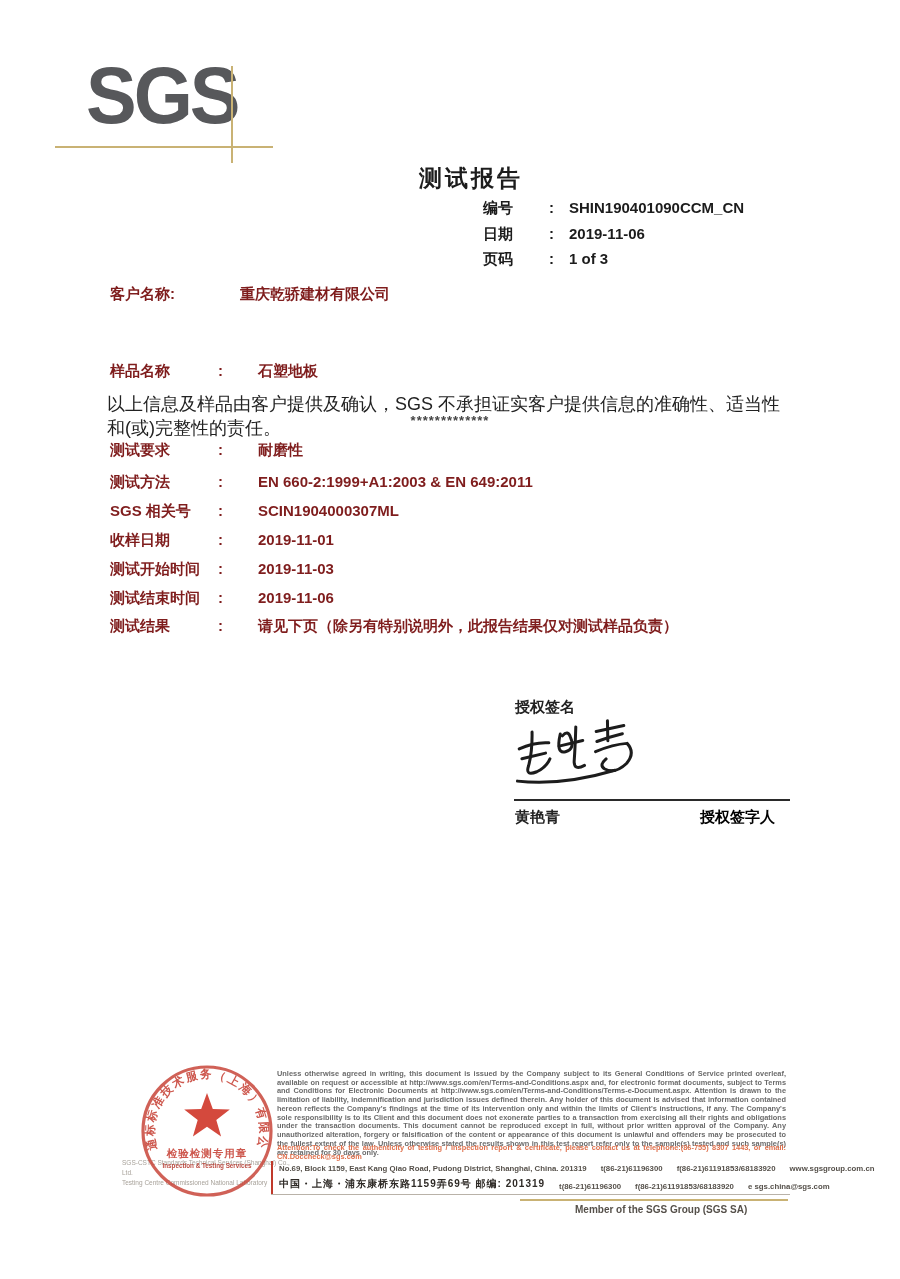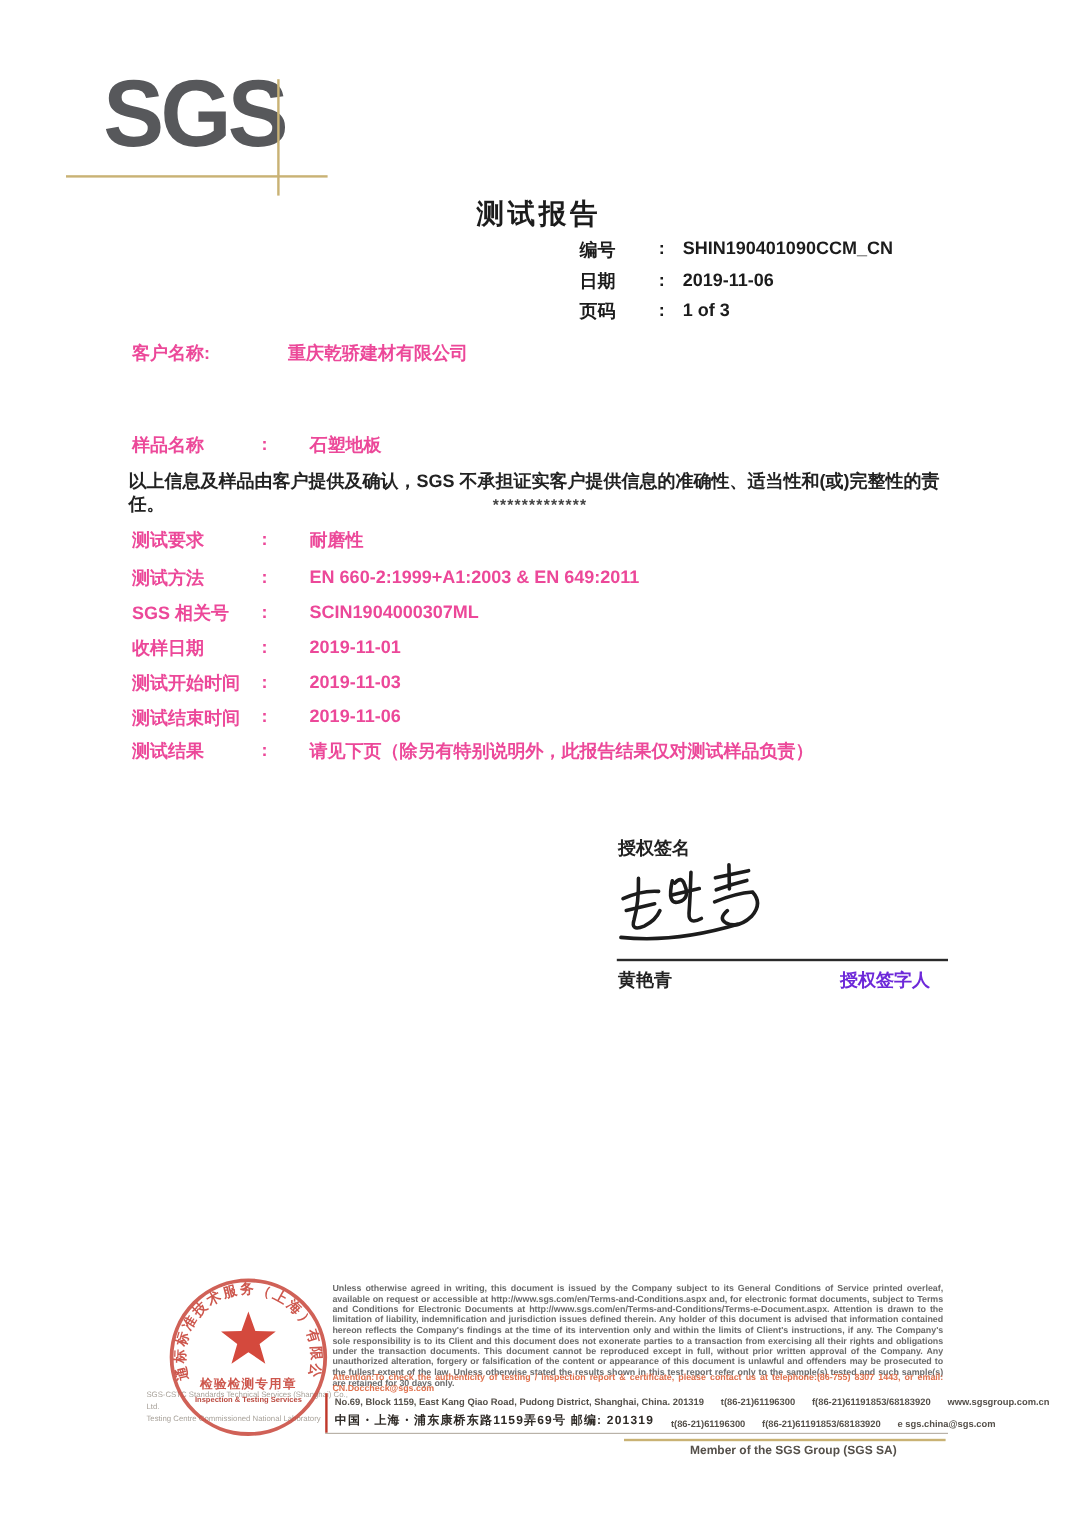--- a/index.html
+++ b/index.html
@@ -11,40 +11,40 @@
   .abs { position:absolute; }
 
   
   .sgs-logo {
     left:86px; top:58px; font-size:76px; font-weight:bold; color:#57585b;
     letter-spacing:-3px; line-height:1; transform:scaleY(1.04);
   }
   .khaki-h { left:55px; top:146px; width:218px; height:2px; background:#c9b274; }
   .khaki-v { left:231px; top:66px; width:2px; height:97px; background:#c9b274; }
 
-  .doc-title { left:397px; top:163px; font-size:23px; font-weight:bold; color:#1c1c1c; letter-spacing:3px; }
+  .doc-title { left:419px; top:163px; font-size:23px; font-weight:bold; color:#1c1c1c; letter-spacing:3px; }
 
   .meta-row { left:455px; display:flex; font-size:15px; font-weight:bold; color:#1c1c1c; }
   .meta-row .lbl { width:94px;padding-left:28px; }
   .meta-row .col { width:20px; }
 
-  .info-row { left:110px; display:flex; font-size:15px; font-weight:bold; color:#ec4899; }
+  .info-row { left:110px; display:flex; font-size:15px; font-weight:bold; color:#7f1d1d; }
   .info-row .lbl  { width:130px; }
   .info-row .lbl2 { width:108px; }
   .info-row .col  { width:40px; }
 
-  .disclaimer { left:107px; top:392px; width:690px; font-size:15px; font-weight:bold; color:#222; }
+  .disclaimer { left:107px; top:392px; width:690px; font-size:18px; font-weight:normal; color:#222; }
   .stars { left:110px; top:413px; width:680px; text-align:center; font-size:13px; font-weight:bold; color:#444; letter-spacing:1px; }
 
   .sig-company { left:515px; top:677px; font-size:15px; font-weight:bold; color:#222; line-height:21px; }
   .sig-auth    { left:515px; top:698px; font-size:15px; font-weight:bold; color:#222; }
   .sig-img     { left:510px; top:718px; }
   .sig-line    { left:514px; top:799px; width:276px; height:2px; background:#2a2a2a; }
   .sig-name    { left:515px; top:808px; font-size:15px; font-weight:bold; color:#222; }
-  .sig-title   { left:700px; top:808px; font-size:15px; font-weight:bold; color:#6d28d9; }
+  .sig-title   { left:700px; top:808px; font-size:15px; font-weight:bold; color:#000000; }
 
   
   .stamp-sub { left:122px; top:1158px; width:175px; font-size:6.5px; color:#a8a29a; line-height:1.5; }
   .stamp-svg { left:137px; top:1061px; }
 
   .legal {
     left:277px; top:1070px; width:509px; font-size:7.4px; line-height:1.18;
     color:#6b6b6b; text-align:justify; font-weight:bold;
   }
   .attention {

